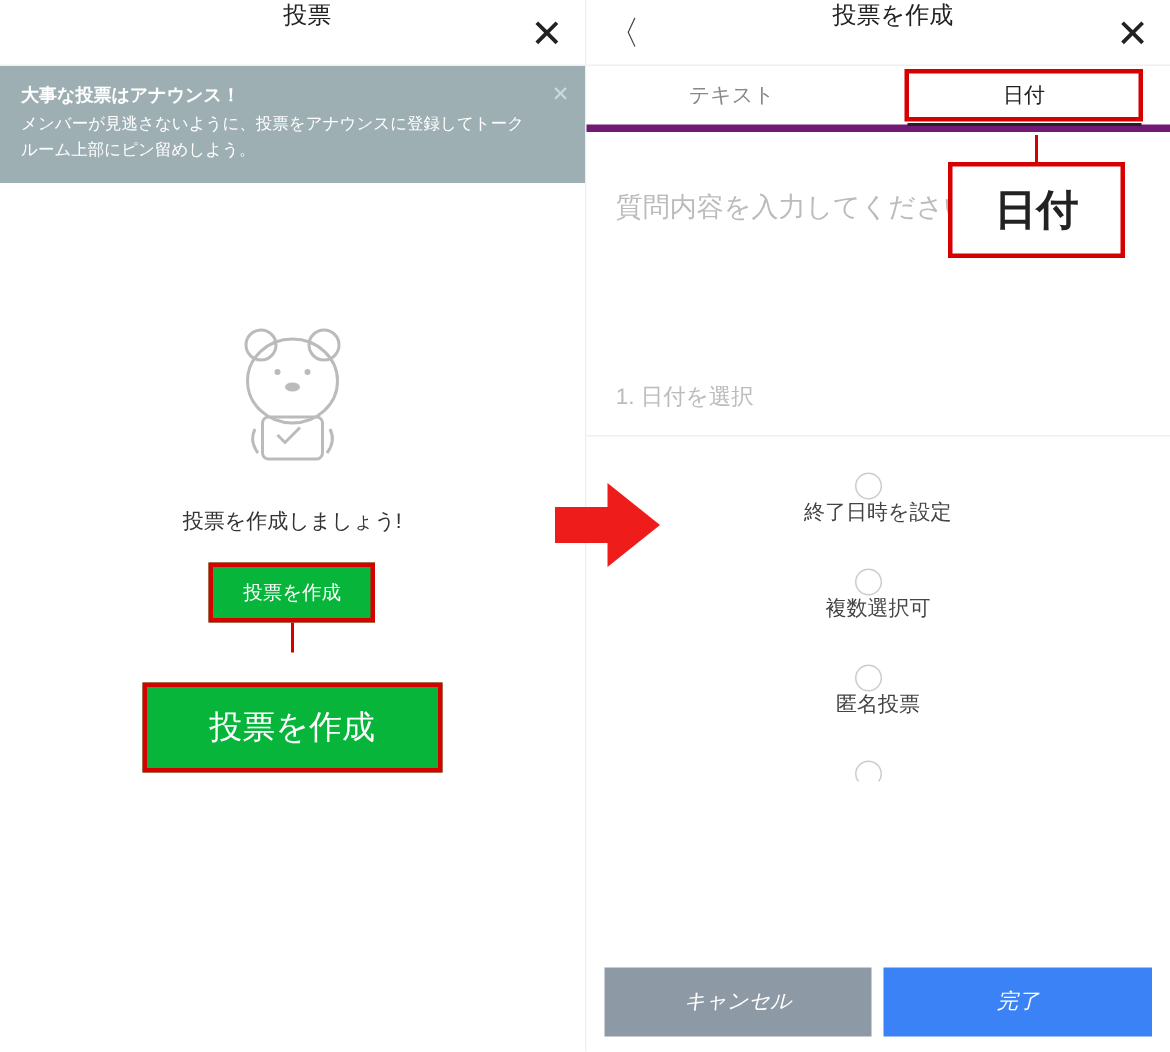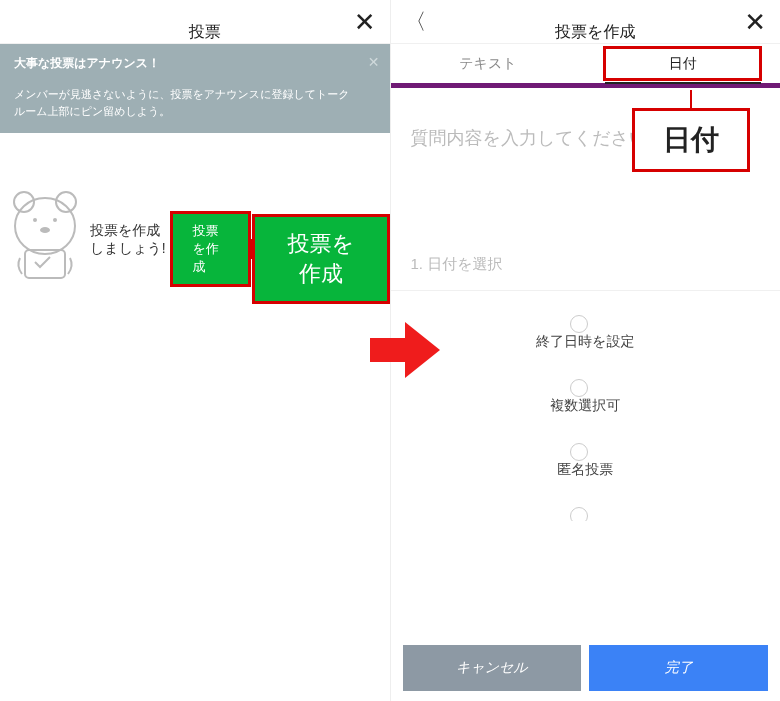--- a/index.html
+++ b/index.html
@@ -12,21 +12,21 @@
     overflow: hidden;
   }
   .screens { display: flex; width: 100%; height: 100%; }
   .screen { flex: 1; position: relative; background: #fff; }
   .screen-left { border-right: 1px solid #eee; }
 
   
   .header {
     height: 44px;
     display: flex;
-    align-items: flex-end;
+    align-items: flex-start;
     justify-content: center;
     position: relative;
     border-bottom: 1px solid #f0f0f0;
     padding-left: 20px;
   }
   .header-title { font-size: 16px; font-weight: 500; color: #222; }
   .header .close-x {
     position: absolute; right: 14px; top: 50%; transform: translateY(-50%);
     font-size: 26px; color: #222; cursor: pointer; line-height: 1;
   }
@@ -37,30 +37,30 @@
 
   
   .banner {
     background: #9eafb4;
     color: #fff;
     padding: 10px 30px 14px 14px;
     position: relative;
     font-size: 11px;
     line-height: 1.5;
   }
-  .banner-title { font-size: 12px; font-weight: 600; margin-bottom: 14px; }
+  .banner-title { font-size: 12px; font-weight: 600; margin-bottom: 3px; }
   .banner-close {
     position: absolute; right: 10px; top: 8px;
     color: #cfd9db; font-size: 14px; cursor: pointer;
   }
 
   
   .left-center {
-    position: absolute; top: 188px; left: 0; right: 0;
-    display: flex; flex-direction: row; align-items: center;
+    position: absolute; top: 216px; left: 0; right: 0;
+    display: flex; flex-direction: column; align-items: center;
   }
   .bear { margin-bottom: 18px; }
   .prompt-text { font-size: 14px; color: #333; margin-bottom: 18px; }
   .create-btn {
     background: #07b53b;
     color: #fff;
     border: 3px solid #d60000;
     padding: 8px 20px;
     font-size: 13px;
     font-weight: 500;

